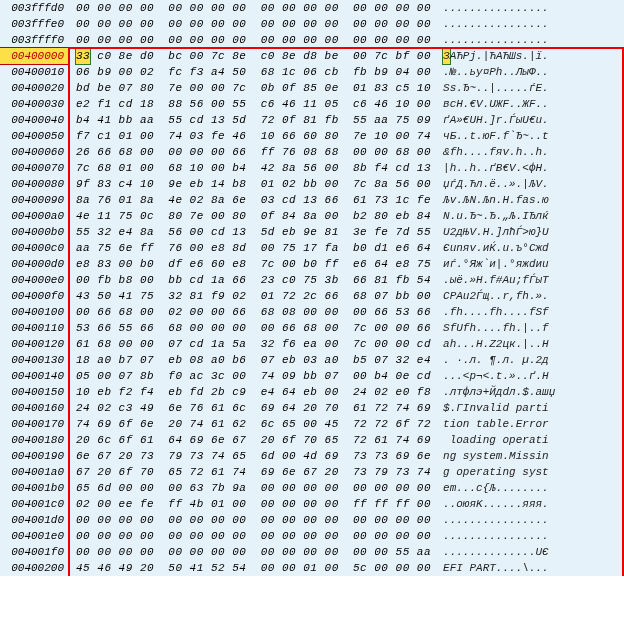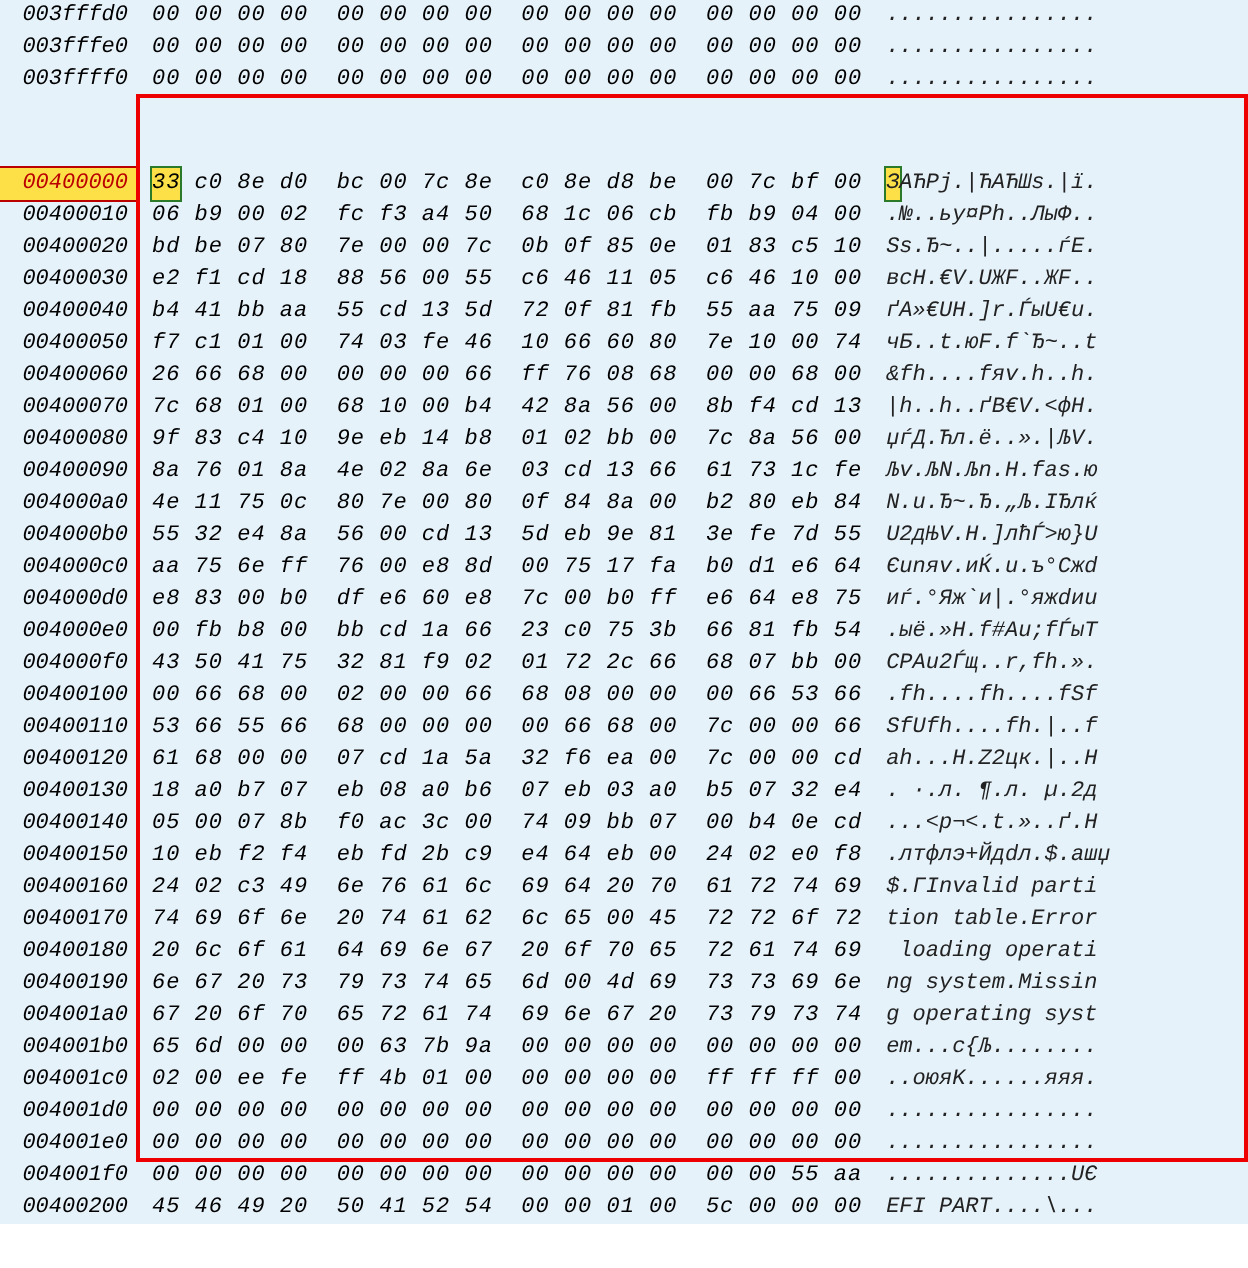--- a/index.html
+++ b/index.html
@@ -3,19 +3,19 @@
 <meta charset="utf-8">
 <style>
   html,body{margin:0;padding:0;background:#fff;}
   .viewer{font-family:"Courier New",monospace;font-size:11px;line-height:16px;
     color:#000;white-space:pre;position:relative;font-style:italic;}
   .addr{display:inline-block;width:64px;text-align:right;padding-right:4px;}
   .addr.cur{background:#fde047;color:#b00;outline:1px solid #b00;}
   .hex{padding:0 8px;letter-spacing:0.5px;}
   .asc{padding-left:4px;color:#222;}
   .row{background:#e6f2fa;}
-  .sel{background:#fde047;outline:1px solid #2a7a2a;display:inline-block;margin-top:36px;}
+  .sel{background:#fde047;outline:1px solid #2a7a2a;display:inline-block;}
   .redbox{position:absolute;border:2px solid #e00;pointer-events:none;}
 </style>
 </head>
 <body>
 
 <div class="viewer" id="viewer"><div class="row"><span class="addr">003fffd0</span><span class="hex">00 00 00 00  00 00 00 00  00 00 00 00  00 00 00 00</span><span class="asc">................</span></div><div class="row"><span class="addr">003fffe0</span><span class="hex">00 00 00 00  00 00 00 00  00 00 00 00  00 00 00 00</span><span class="asc">................</span></div><div class="row"><span class="addr">003ffff0</span><span class="hex">00 00 00 00  00 00 00 00  00 00 00 00  00 00 00 00</span><span class="asc">................</span></div><div class="row"><span class="addr cur">00400000</span><span class="hex"><span class="sel">33</span> c0 8e d0  bc 00 7c 8e  c0 8e d8 be  00 7c bf 00</span><span class="asc"><span class="sel">З</span>АЋРј.|ЋАЋШѕ.|ї.</span></div><div class="row"><span class="addr">00400010</span><span class="hex">06 b9 00 02  fc f3 a4 50  68 1c 06 cb  fb b9 04 00</span><span class="asc">.№..ьу¤Ph..ЛыФ..</span></div><div class="row"><span class="addr">00400020</span><span class="hex">bd be 07 80  7e 00 00 7c  0b 0f 85 0e  01 83 c5 10</span><span class="asc">Sѕ.Ђ~..|.....ѓЕ.</span></div><div class="row"><span class="addr">00400030</span><span class="hex">e2 f1 cd 18  88 56 00 55  c6 46 11 05  c6 46 10 00</span><span class="asc">всН.€V.UЖF..ЖF..</span></div><div class="row"><span class="addr">00400040</span><span class="hex">b4 41 bb aa  55 cd 13 5d  72 0f 81 fb  55 aa 75 09</span><span class="asc">ґA»€UН.]r.ЃыU€u.</span></div><div class="row"><span class="addr">00400050</span><span class="hex">f7 c1 01 00  74 03 fe 46  10 66 60 80  7e 10 00 74</span><span class="asc">чБ..t.юF.f`Ђ~..t</span></div><div class="row"><span class="addr">00400060</span><span class="hex">26 66 68 00  00 00 00 66  ff 76 08 68  00 00 68 00</span><span class="asc">&amp;fh....fяv.h..h.</span></div><div class="row"><span class="addr">00400070</span><span class="hex">7c 68 01 00  68 10 00 b4  42 8a 56 00  8b f4 cd 13</span><span class="asc">|h..h..ґB€V.&lt;фН.</span></div><div class="row"><span class="addr">00400080</span><span class="hex">9f 83 c4 10  9e eb 14 b8  01 02 bb 00  7c 8a 56 00</span><span class="asc">џѓД.Ћл.ё..».|ЉV.</span></div><div class="row"><span class="addr">00400090</span><span class="hex">8a 76 01 8a  4e 02 8a 6e  03 cd 13 66  61 73 1c fe</span><span class="asc">Љv.ЉN.Љn.Н.fas.ю</span></div><div class="row"><span class="addr">004000a0</span><span class="hex">4e 11 75 0c  80 7e 00 80  0f 84 8a 00  b2 80 eb 84</span><span class="asc">N.u.Ђ~.Ђ.„Љ.ІЂлќ</span></div><div class="row"><span class="addr">004000b0</span><span class="hex">55 32 e4 8a  56 00 cd 13  5d eb 9e 81  3e fe 7d 55</span><span class="asc">U2дЊV.Н.]лћЃ&gt;ю}U</span></div><div class="row"><span class="addr">004000c0</span><span class="hex">aa 75 6e ff  76 00 e8 8d  00 75 17 fa  b0 d1 e6 64</span><span class="asc">Єunяv.иЌ.u.ъ°Сжd</span></div><div class="row"><span class="addr">004000d0</span><span class="hex">e8 83 00 b0  df e6 60 e8  7c 00 b0 ff  e6 64 e8 75</span><span class="asc">иѓ.°Яж`и|.°яжdиu</span></div><div class="row"><span class="addr">004000e0</span><span class="hex">00 fb b8 00  bb cd 1a 66  23 c0 75 3b  66 81 fb 54</span><span class="asc">.ыё.»Н.f#Au;fЃыT</span></div><div class="row"><span class="addr">004000f0</span><span class="hex">43 50 41 75  32 81 f9 02  01 72 2c 66  68 07 bb 00</span><span class="asc">CPAu2Ѓщ..r,fh.».</span></div><div class="row"><span class="addr">00400100</span><span class="hex">00 66 68 00  02 00 00 66  68 08 00 00  00 66 53 66</span><span class="asc">.fh....fh....fSf</span></div><div class="row"><span class="addr">00400110</span><span class="hex">53 66 55 66  68 00 00 00  00 66 68 00  7c 00 00 66</span><span class="asc">SfUfh....fh.|..f</span></div><div class="row"><span class="addr">00400120</span><span class="hex">61 68 00 00  07 cd 1a 5a  32 f6 ea 00  7c 00 00 cd</span><span class="asc">ah...Н.Z2цк.|..Н</span></div><div class="row"><span class="addr">00400130</span><span class="hex">18 a0 b7 07  eb 08 a0 b6  07 eb 03 a0  b5 07 32 e4</span><span class="asc">. ·.л. ¶.л. µ.2д</span></div><div class="row"><span class="addr">00400140</span><span class="hex">05 00 07 8b  f0 ac 3c 00  74 09 bb 07  00 b4 0e cd</span><span class="asc">...&lt;р¬&lt;.t.»..ґ.Н</span></div><div class="row"><span class="addr">00400150</span><span class="hex">10 eb f2 f4  eb fd 2b c9  e4 64 eb 00  24 02 e0 f8</span><span class="asc">.лтфлэ+Йдdл.$.ашџ</span></div><div class="row"><span class="addr">00400160</span><span class="hex">24 02 c3 49  6e 76 61 6c  69 64 20 70  61 72 74 69</span><span class="asc">$.ГInvalid parti</span></div><div class="row"><span class="addr">00400170</span><span class="hex">74 69 6f 6e  20 74 61 62  6c 65 00 45  72 72 6f 72</span><span class="asc">tion table.Error</span></div><div class="row"><span class="addr">00400180</span><span class="hex">20 6c 6f 61  64 69 6e 67  20 6f 70 65  72 61 74 69</span><span class="asc"> loading operati</span></div><div class="row"><span class="addr">00400190</span><span class="hex">6e 67 20 73  79 73 74 65  6d 00 4d 69  73 73 69 6e</span><span class="asc">ng system.Missin</span></div><div class="row"><span class="addr">004001a0</span><span class="hex">67 20 6f 70  65 72 61 74  69 6e 67 20  73 79 73 74</span><span class="asc">g operating syst</span></div><div class="row"><span class="addr">004001b0</span><span class="hex">65 6d 00 00  00 63 7b 9a  00 00 00 00  00 00 00 00</span><span class="asc">em...c{Љ........</span></div><div class="row"><span class="addr">004001c0</span><span class="hex">02 00 ee fe  ff 4b 01 00  00 00 00 00  ff ff ff 00</span><span class="asc">..оюяK......яяя.</span></div><div class="row"><span class="addr">004001d0</span><span class="hex">00 00 00 00  00 00 00 00  00 00 00 00  00 00 00 00</span><span class="asc">................</span></div><div class="row"><span class="addr">004001e0</span><span class="hex">00 00 00 00  00 00 00 00  00 00 00 00  00 00 00 00</span><span class="asc">................</span></div><div class="row"><span class="addr">004001f0</span><span class="hex">00 00 00 00  00 00 00 00  00 00 00 00  00 00 55 aa</span><span class="asc">..............UЄ</span></div><div class="row"><span class="addr">00400200</span><span class="hex">45 46 49 20  50 41 52 54  00 00 01 00  5c 00 00 00</span><span class="asc">EFI PART....\...</span></div><div class="redbox" style="left: 68px; top: 47px; width: 552px; height: 530px;"></div></div>
 
 </body></html>

